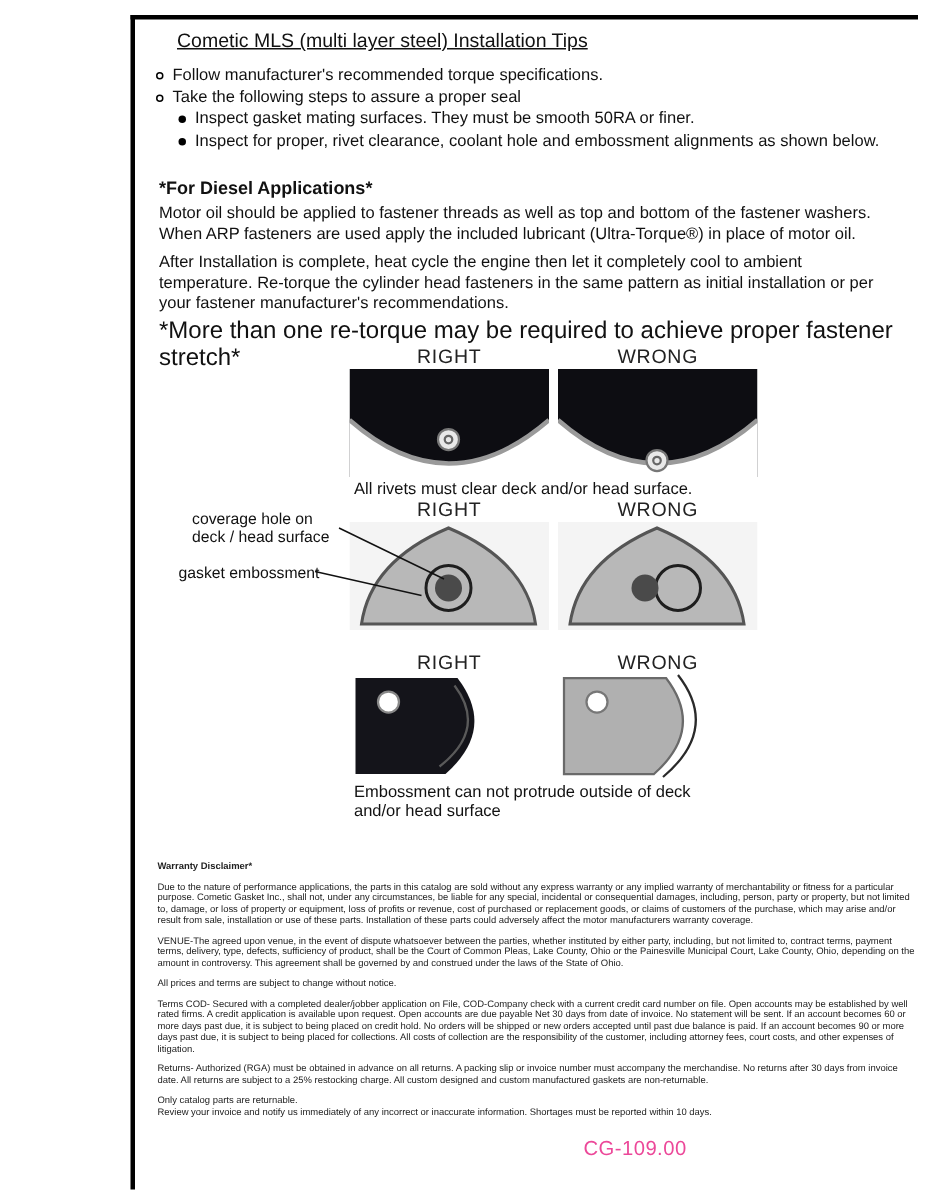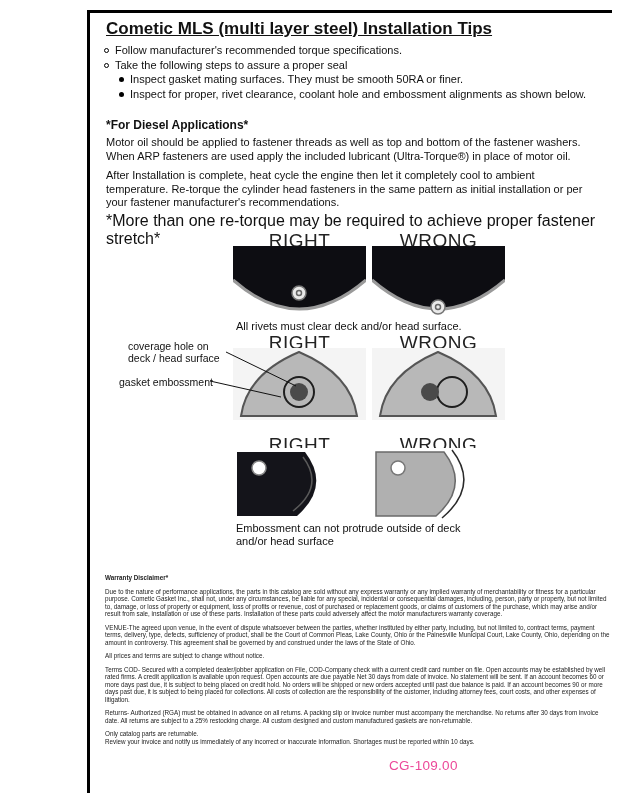--- a/index.html
+++ b/index.html
@@ -4,36 +4,36 @@
 <style>
   * { margin:0; padding:0; box-sizing:border-box; }
   html,body { background:#ffffff; }
   .page { position:relative; width:618px; height:800px; background:#fff;
           font-family:"Liberation Sans", sans-serif; color:#111; overflow:hidden; }
   .abs { position:absolute; }
 
   .border-top  { left:87px; top:10px; width:525px; height:3px; background:#000; }
   .border-left { left:87px; top:10px; width:3px;  height:783px; background:#000; }
 
-  .title { left:106px; top:19px; font-size:17px; font-weight:bold; text-decoration:underline; white-space:nowrap; }
+  .title { left:118px; top:19px; font-size:13px; font-weight:normal; text-decoration:underline; white-space:nowrap; }
 
   .bullets { left:104px; top:44px; width:505px; font-size:11px; line-height:13px; }
   .b-row { display:flex; align-items:flex-start; margin-bottom:1.5px; }
   .dot { flex:0 0 auto; width:5px; height:5px; border-radius:50%; margin:4px 6px 0 0; }
   .hollow { border:1px solid #000; background:#fff; }
   .filled { background:#000; margin-left:15px; }
 
   .diesel-h { left:106px; top:118px; font-size:12px; font-weight:bold; }
   .para { left:106px; width:492px; font-size:11px; line-height:13.5px; }
   .p1 { top:136px; }
   .p2 { top:169px; }
   .note { left:106px; top:212px; font-size:16px; }
 
   .diagrams { left:0; top:228px; width:618px; height:340px; }
-  .dg-label { position:absolute; width:133px; text-align:center; font-size:19px; letter-spacing:0.5px; color:#222; }
+  .dg-label { position:absolute; width:133px; text-align:center; font-size:13px; letter-spacing:0.5px; color:#222; }
   .dg-img { position:absolute; width:133px; height:72px; }
   .dg-img svg { display:block; }
   .caption { position:absolute; font-size:11px; color:#111; }
   .ann { position:absolute; font-size:10.5px; line-height:12px; color:#111; }
   .pointer-svg { position:absolute; left:0; top:0; }
 
   .disclaimer { left:105px; top:574px; width:508px; font-size:6.3px; line-height:7.5px; color:#222; }
   .disclaimer .dh { font-weight:bold; margin-bottom:6px; font-size:6.3px; }
   .disclaimer p { margin-bottom:6px; }
   .disclaimer p.tight { margin-bottom:0; }

